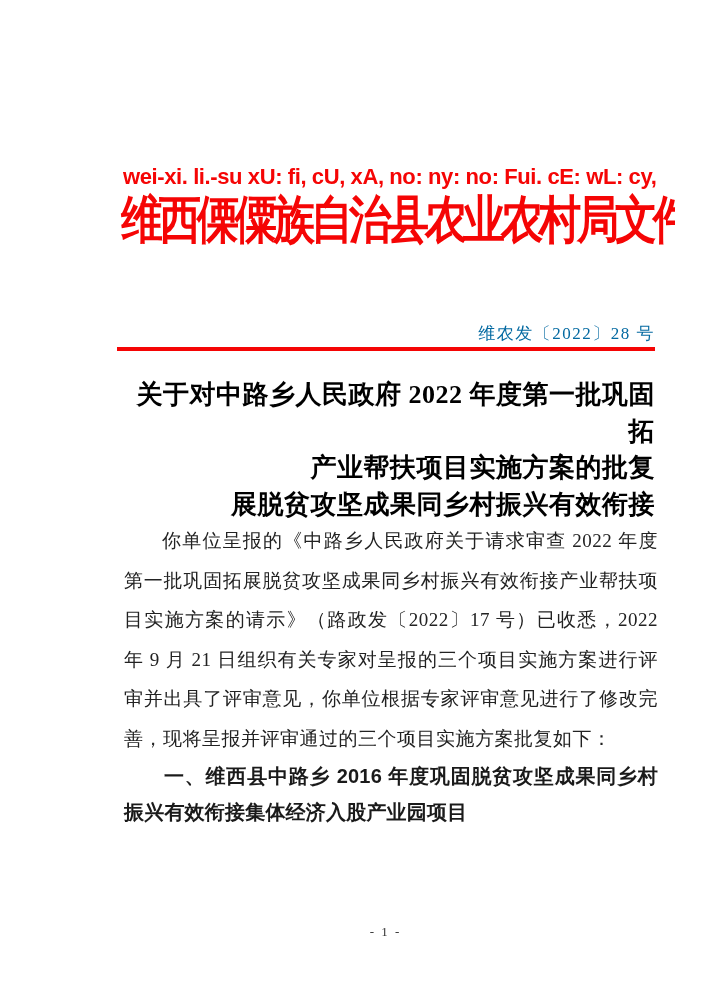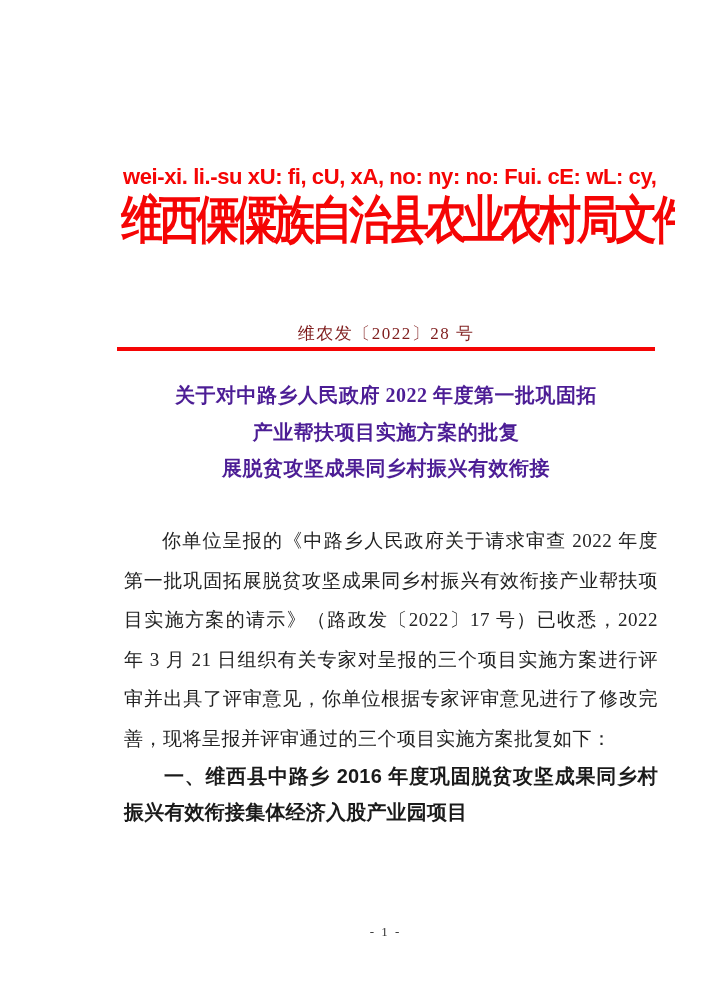--- a/index.html
+++ b/index.html
@@ -40,44 +40,44 @@
     color: #f50505;
     white-space: nowrap;
     transform: scale(1, 1.22);
     transform-origin: left top;
   }
   .doc-number {
     position: absolute;
     left: 85px;
     top: 322px;
     width: 538px;
-    text-align: center;
+    text-align: right;
     font-size: 17px;
     letter-spacing: 1.5px;
-    color: #7f1d1d;
+    color: #0369a1;
   }
   .red-divider {
     position: absolute;
     left: 85px;
     top: 347px;
     width: 538px;
     height: 4px;
     background: #f50505;
   }
   .doc-title {
     position: absolute;
     left: 85px;
     top: 377px;
     width: 538px;
-    text-align: center;
+    text-align: right;
     font-weight: bold;
-    font-size: 20px;
+    font-size: 26px;
     line-height: 36.5px;
     letter-spacing: 0.5px;
-    color: #4c1d95;
+    color: #000000;
   }
   .doc-title .t-line { display: block; }
   .body-block {
     position: absolute;
     left: 92px;
     top: 521px;
     width: 534px;
     font-size: 19px;
     line-height: 39.5px;
     letter-spacing: 0.5px;
@@ -119,19 +119,19 @@
 
   <div class="red-divider"></div>
 
   <div class="doc-title">
     <span class="t-line">关于对中路乡人民政府 2022 年度第一批巩固拓</span>
     <span class="t-line">产业帮扶项目实施方案的批复</span>
     <span class="t-line">展脱贫攻坚成果同乡村振兴有效衔接</span>
   </div>
 
   <div class="body-block">
-    <p class="para-indent">你单位呈报的《中路乡人民政府关于请求审查 2022 年度第一批巩固拓展脱贫攻坚成果同乡村振兴有效衔接产业帮扶项目实施方案的请示》（路政发〔2022〕17 号）已收悉，2022 年 3 月 21 日组织有关专家对呈报的三个项目实施方案进行评审并出具了评审意见，你单位根据专家评审意见进行了修改完善，现将呈报并评审通过的三个项目实施方案批复如下：</p>
+    <p class="para-indent">你单位呈报的《中路乡人民政府关于请求审查 2022 年度第一批巩固拓展脱贫攻坚成果同乡村振兴有效衔接产业帮扶项目实施方案的请示》（路政发〔2022〕17 号）已收悉，2022 年 9 月 21 日组织有关专家对呈报的三个项目实施方案进行评审并出具了评审意见，你单位根据专家评审意见进行了修改完善，现将呈报并评审通过的三个项目实施方案批复如下：</p>
     <p class="section-heading para-indent">一、维西县中路乡 2016 年度巩固脱贫攻坚成果同乡村振兴有效衔接集体经济入股产业园项目</p>
   </div>
 
   <div class="page-number">- 1 -</div>
 
 </div>
 
 </body></html>

